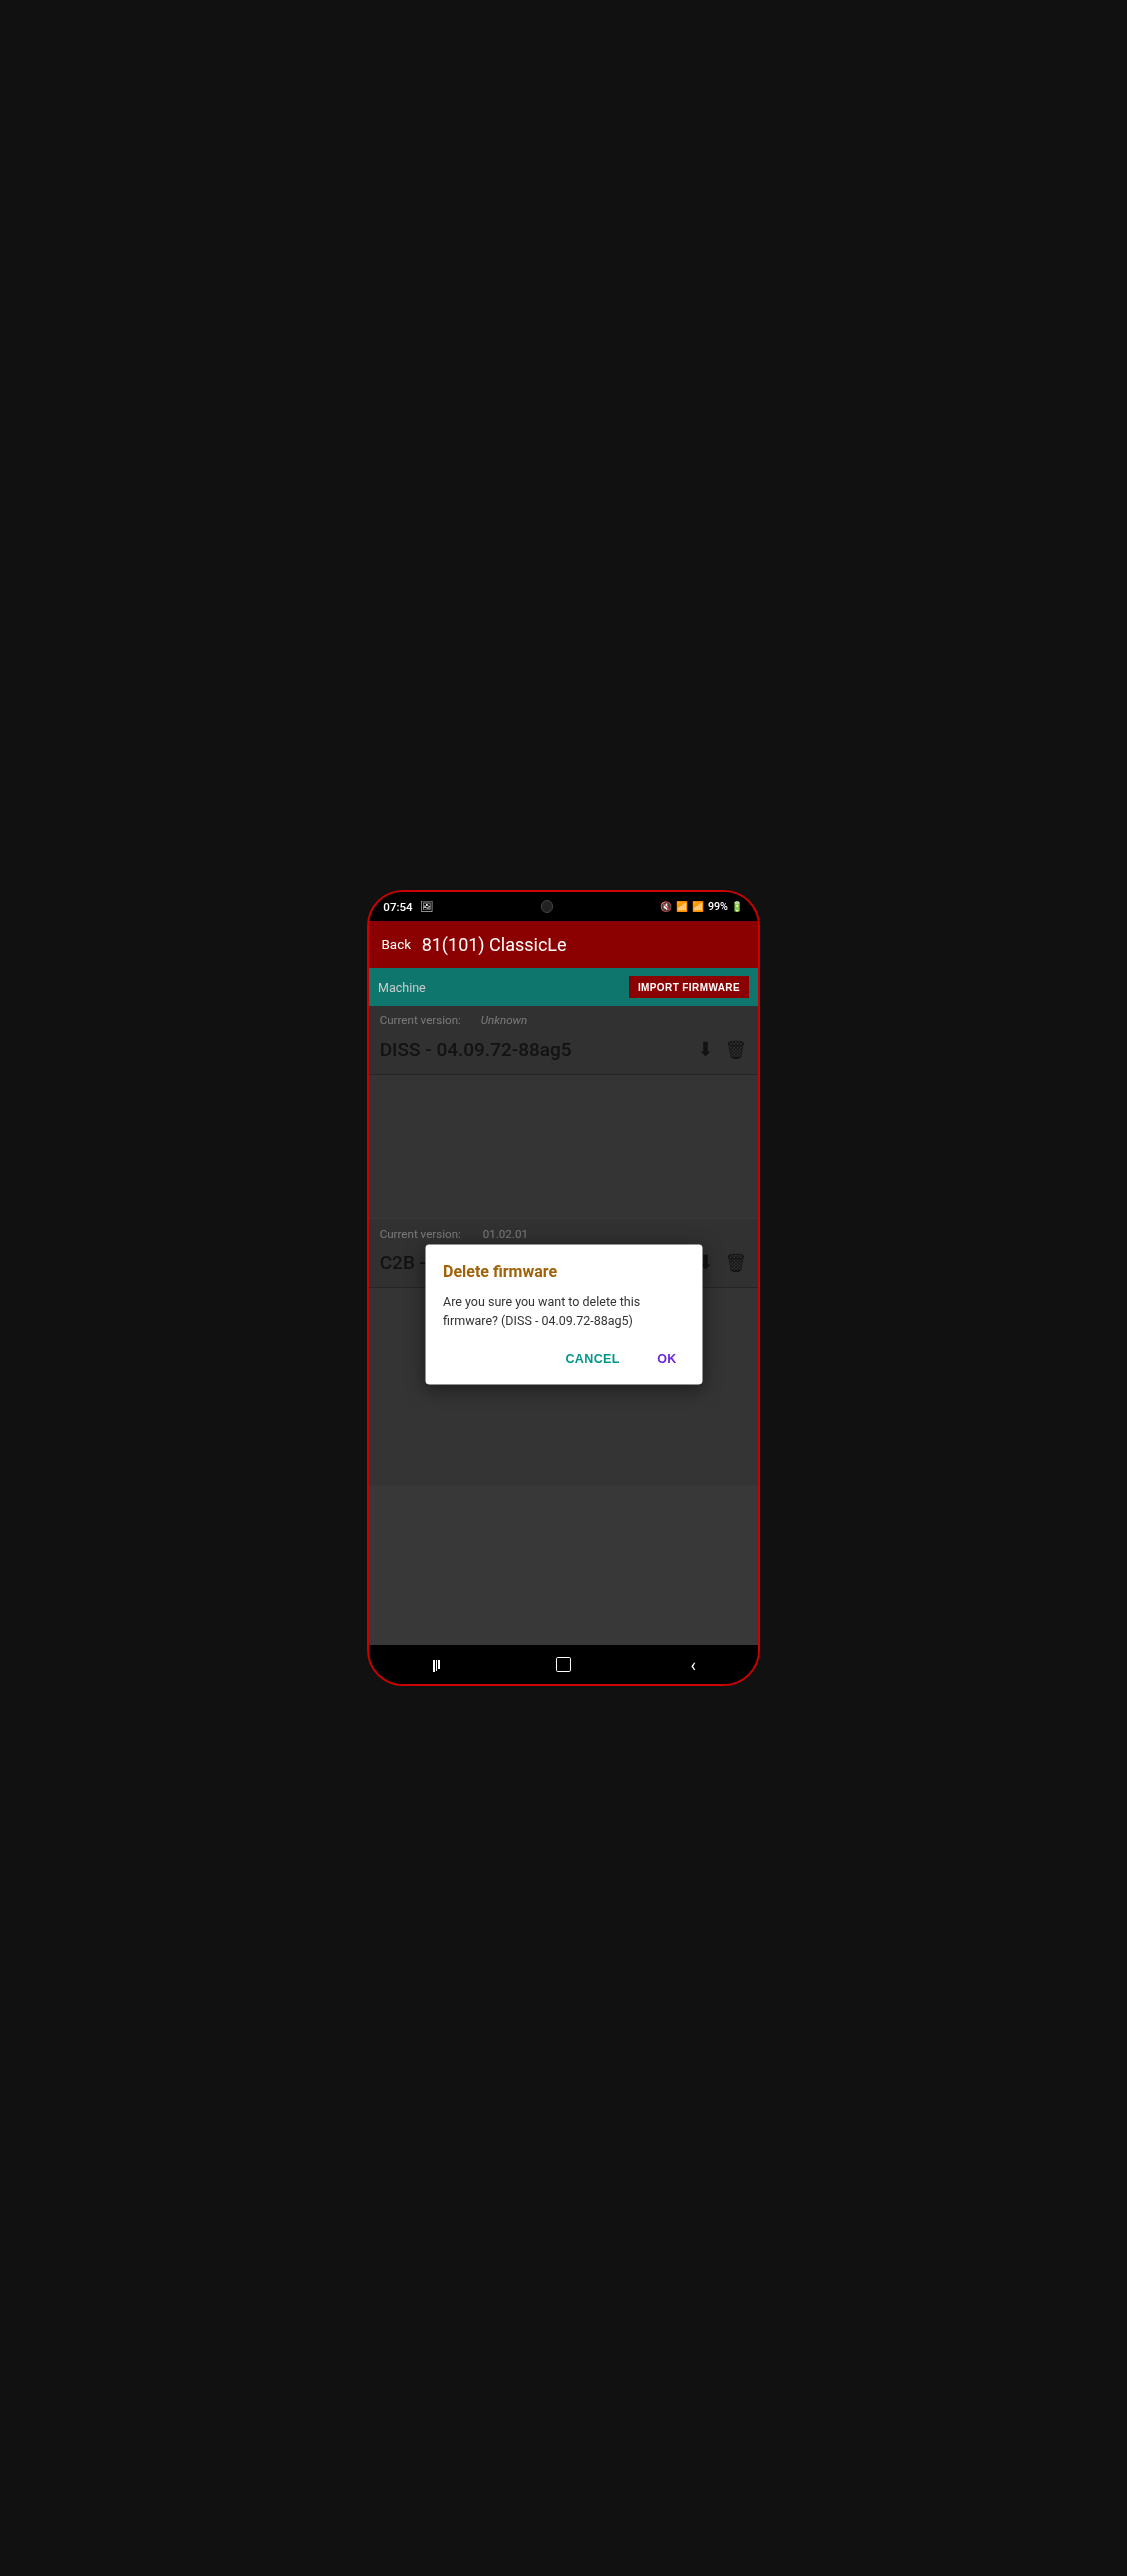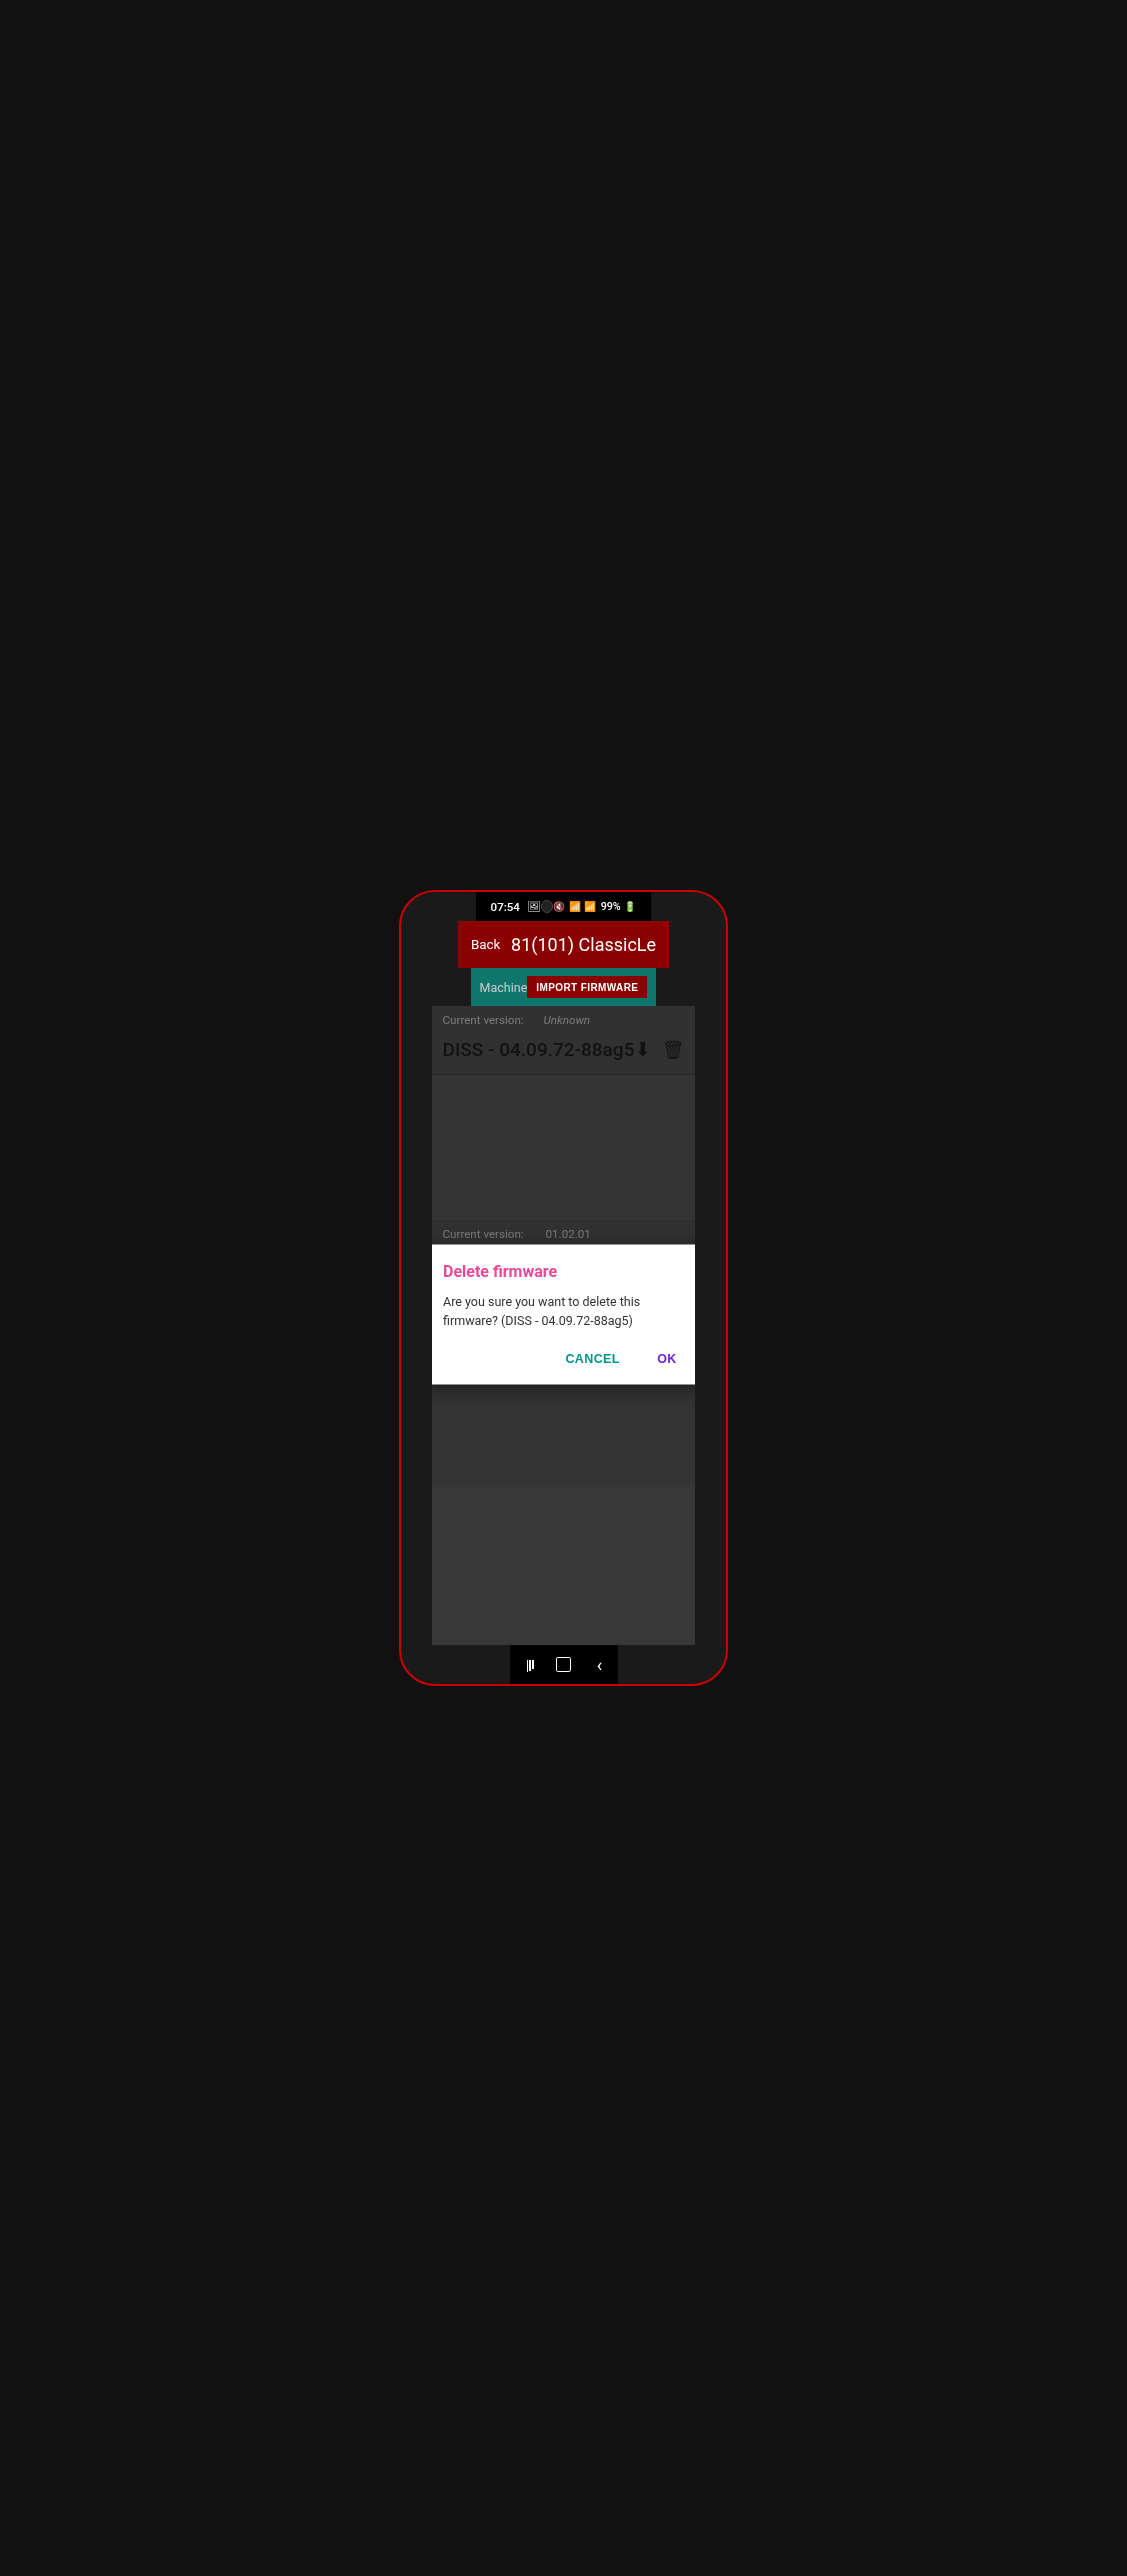--- a/index.html
+++ b/index.html
@@ -7,30 +7,29 @@
     body {
       background: #111;
       display: flex;
       justify-content: center;
       align-items: center;
       min-height: 100vh;
       font-family: 'Roboto', Arial, sans-serif;
     }
 
     .phone-frame {
-      width: 329px;
+      width: 393px;
       height: 796px;
       background: #1a1a1a;
       border-radius: 36px;
       border: 2.7px solid #cc0000;
       overflow: hidden;
       position: relative;
       display: flex;
       flex-direction: column;
-      align-items: center;
     }
 
     
     .status-bar {
       background: #000;
       color: #fff;
       display: flex;
       justify-content: space-between;
       align-items: center;
       padding: 5.4px 14.3px;
@@ -195,21 +194,21 @@
       border-radius: 3.6px;
       padding: 18px 18px 9px 18px;
       width: 277px;
       z-index: 20;
       box-shadow: 0 3.6px 18px rgba(0,0,0,0.5);
     }
 
     .dialog-title {
       font-size: 16px;
       font-weight: 700;
-      color: #ec4899;
+      color: #a16207;
       margin-bottom: 12.5px;
     }
 
     .dialog-message {
       font-size: 12.5px;
       color: #333;
       line-height: 1.5;
       margin-bottom: 18px;
     }
 

